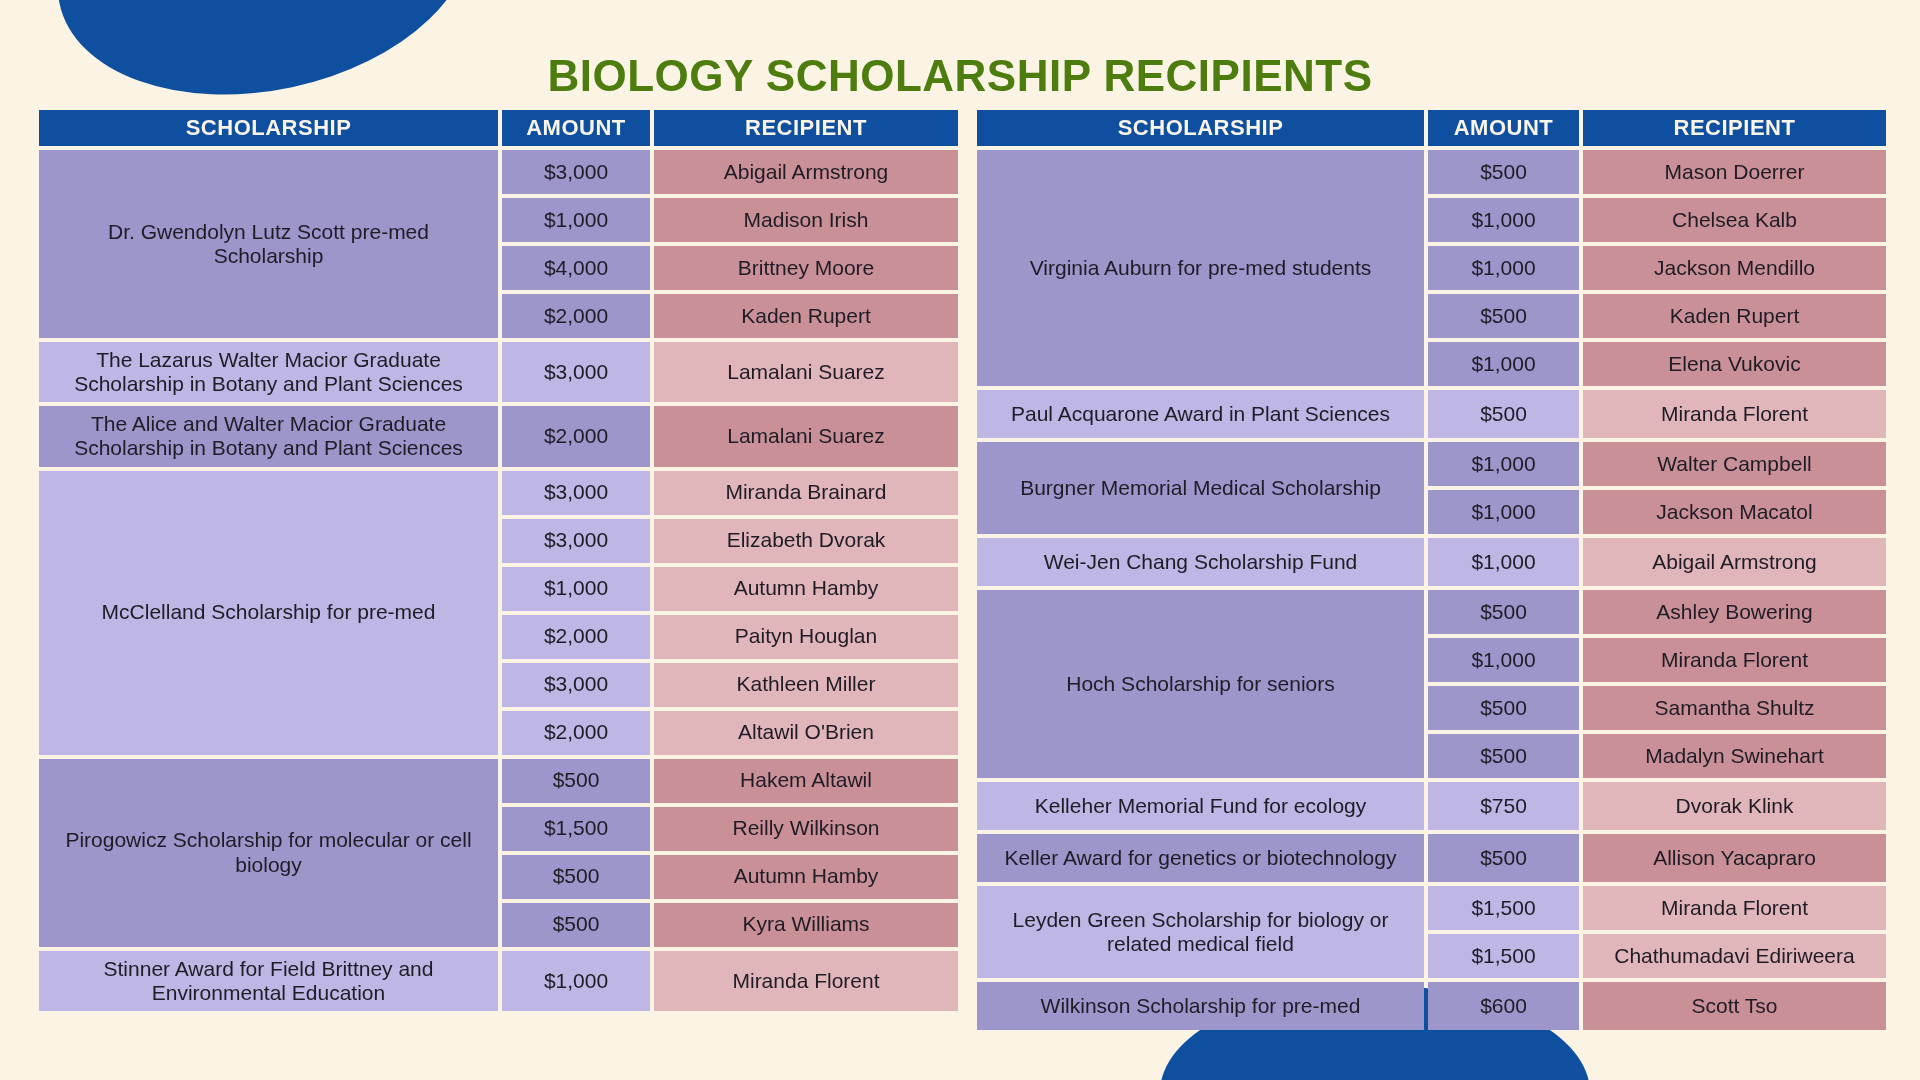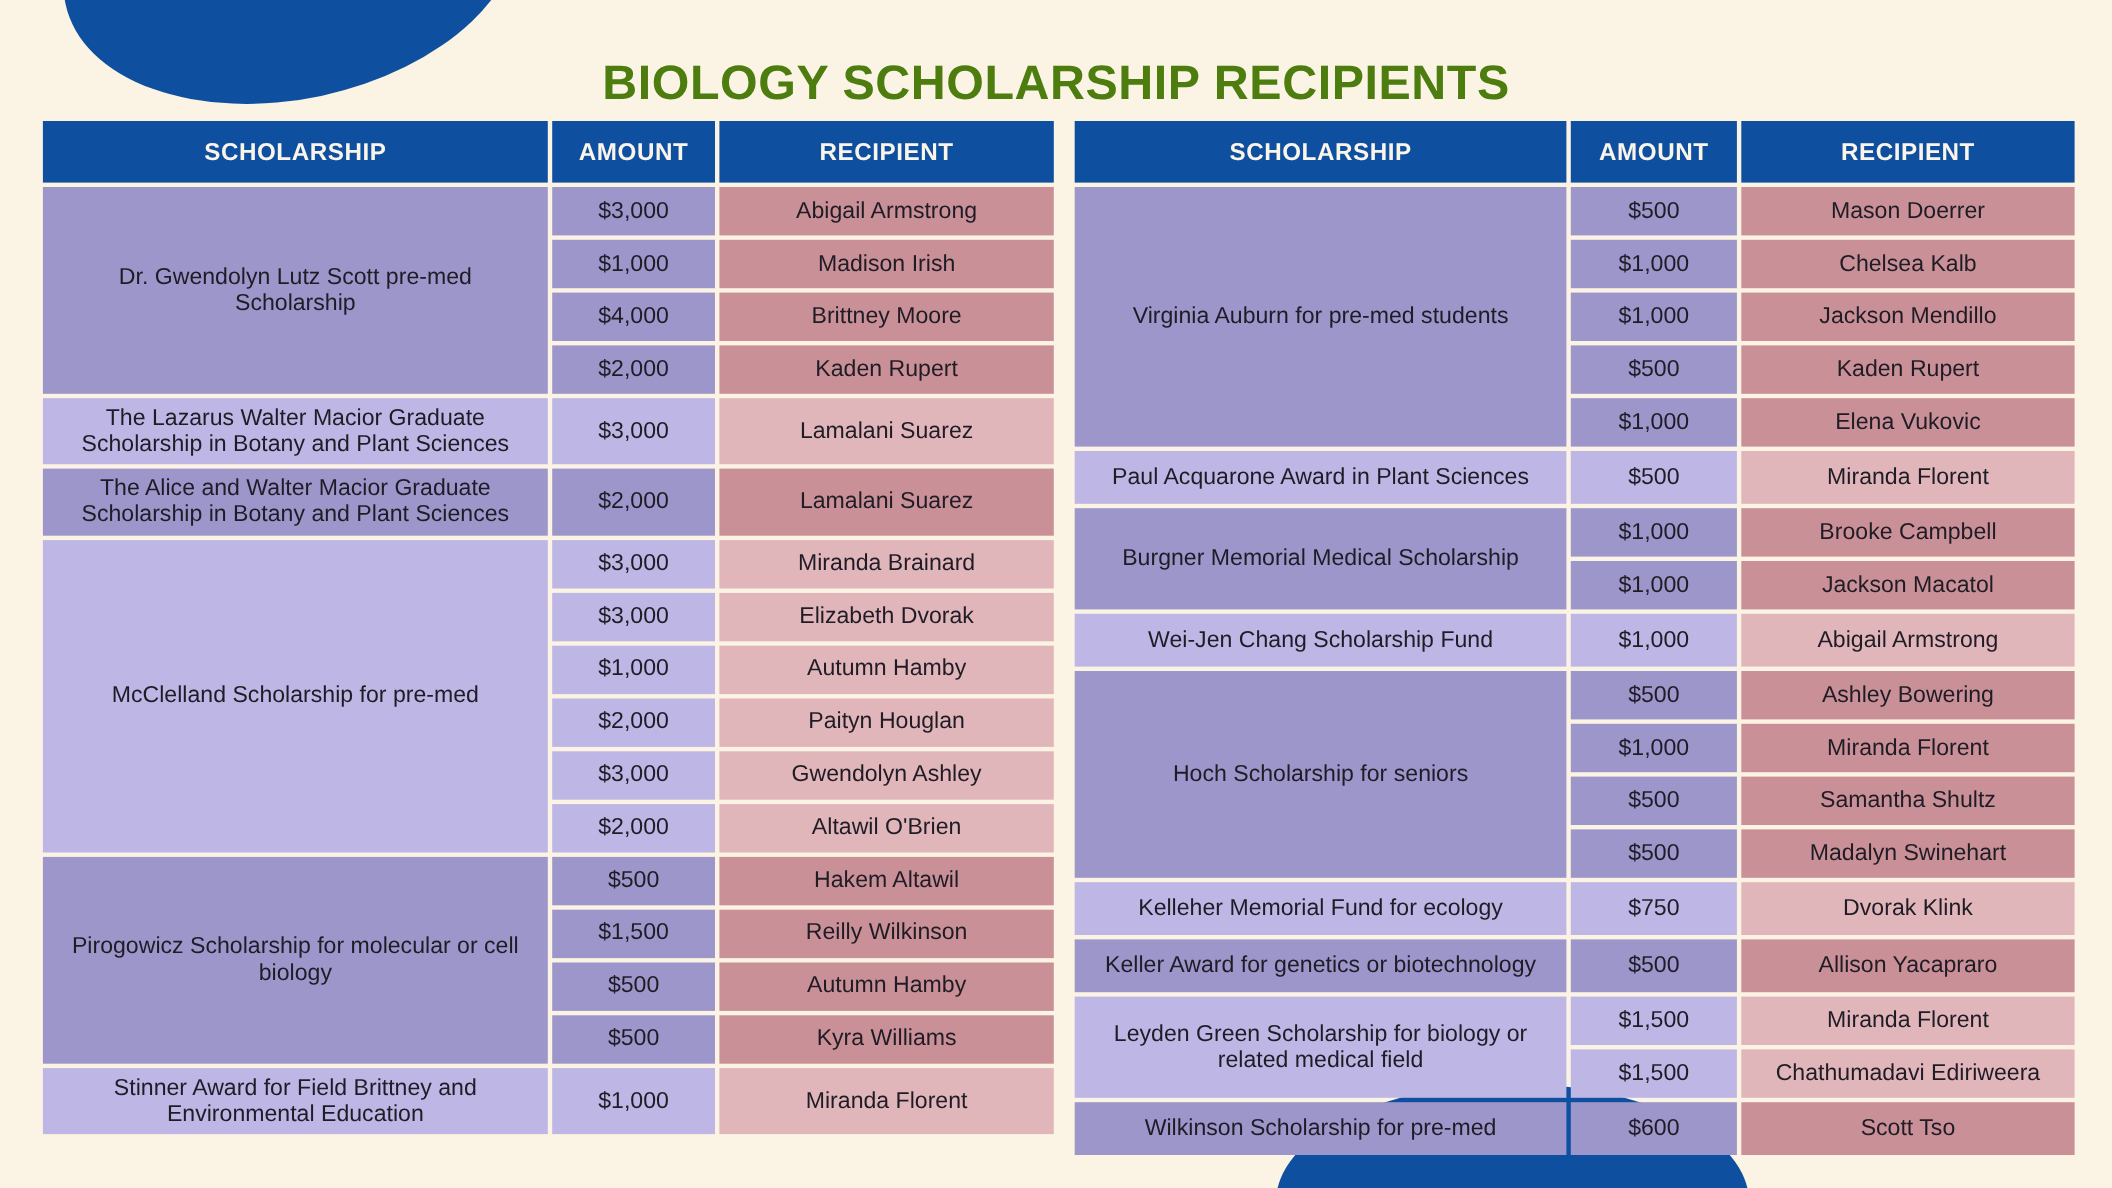--- a/index.html
+++ b/index.html
@@ -44,21 +44,21 @@
     z-index:1;
   }
   table.left-table{left:35px;}
   table.right-table{left:973px;}
   th{
     background:var(--blue,#0e509f);
     color:#fbf5e9;
     font-size:22px;
     font-weight:bold;
     letter-spacing:.5px;
-    height:56px;
+    height:36px;
     padding:0 15px;
   }
   td.cell{
     color:#1f1c26;
     font-size:21px;
     text-align:center;
     vertical-align:middle;
     height:36px;
     line-height:1.15;
     padding:4px 6px;
@@ -132,21 +132,21 @@
       <tr>
         <td class="cell amount purple-light">$1,000</td>
         <td class="cell recipient pink-light">Autumn Hamby</td>
       </tr>
       <tr>
         <td class="cell amount purple-light">$2,000</td>
         <td class="cell recipient pink-light">Paityn Houglan</td>
       </tr>
       <tr>
         <td class="cell amount purple-light">$3,000</td>
-        <td class="cell recipient pink-light">Gwendolyn Ashley</td>
+        <td class="cell recipient pink-light">Kathleen Miller</td>
       </tr>
       <tr>
         <td class="cell amount purple-light">$2,000</td>
         <td class="cell recipient pink-light">Altawil O'Brien</td>
       </tr>
       <tr>
         <td class="cell scholarship purple-dark" rowspan="4">Pirogowicz Scholarship for molecular or cell biology</td>
         <td class="cell amount purple-dark">$500</td>
         <td class="cell recipient pink-dark">Hakem Altawil</td>
       </tr>
@@ -206,21 +206,21 @@
         <td class="cell recipient pink-dark">Elena Vukovic</td>
       </tr>
       <tr>
         <td class="cell scholarship purple-light">Paul Acquarone Award in Plant Sciences</td>
         <td class="cell amount purple-light">$500</td>
         <td class="cell recipient pink-light">Miranda Florent</td>
       </tr>
       <tr>
         <td class="cell scholarship purple-dark" rowspan="2">Burgner Memorial Medical Scholarship</td>
         <td class="cell amount purple-dark">$1,000</td>
-        <td class="cell recipient pink-dark">Brooke Campbell</td>
+        <td class="cell recipient pink-dark">Walter Campbell</td>
       </tr>
       <tr>
         <td class="cell amount purple-dark">$1,000</td>
         <td class="cell recipient pink-dark">Jackson Macatol</td>
       </tr>
       <tr>
         <td class="cell scholarship purple-light">Wei-Jen Chang Scholarship Fund</td>
         <td class="cell amount purple-light">$1,000</td>
         <td class="cell recipient pink-light">Abigail Armstrong</td>
       </tr>

